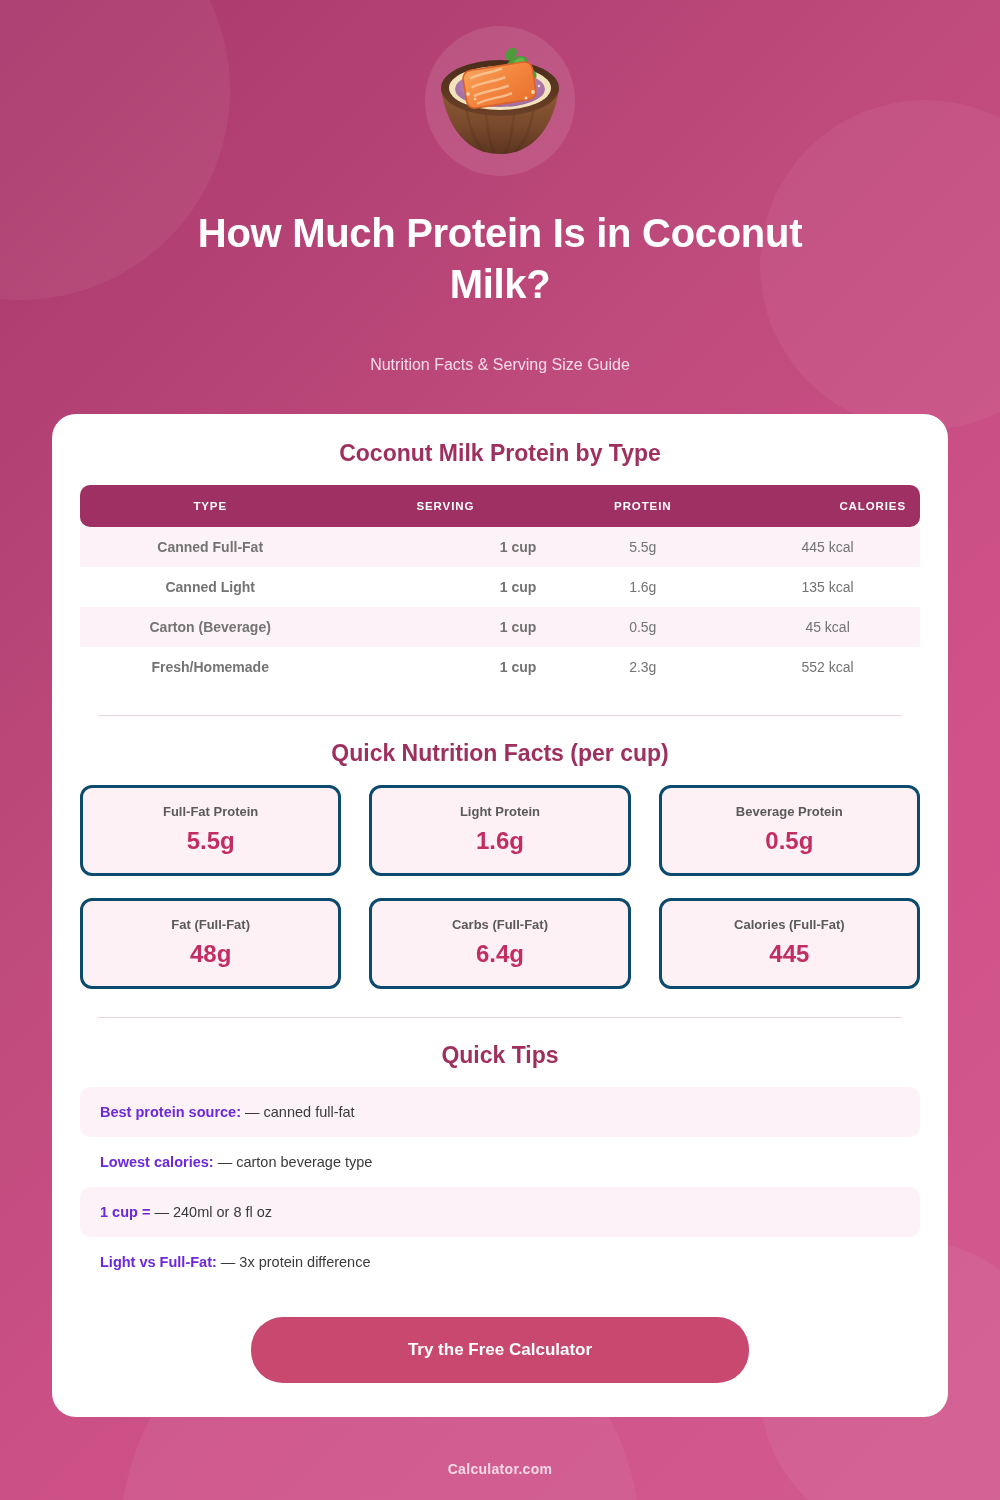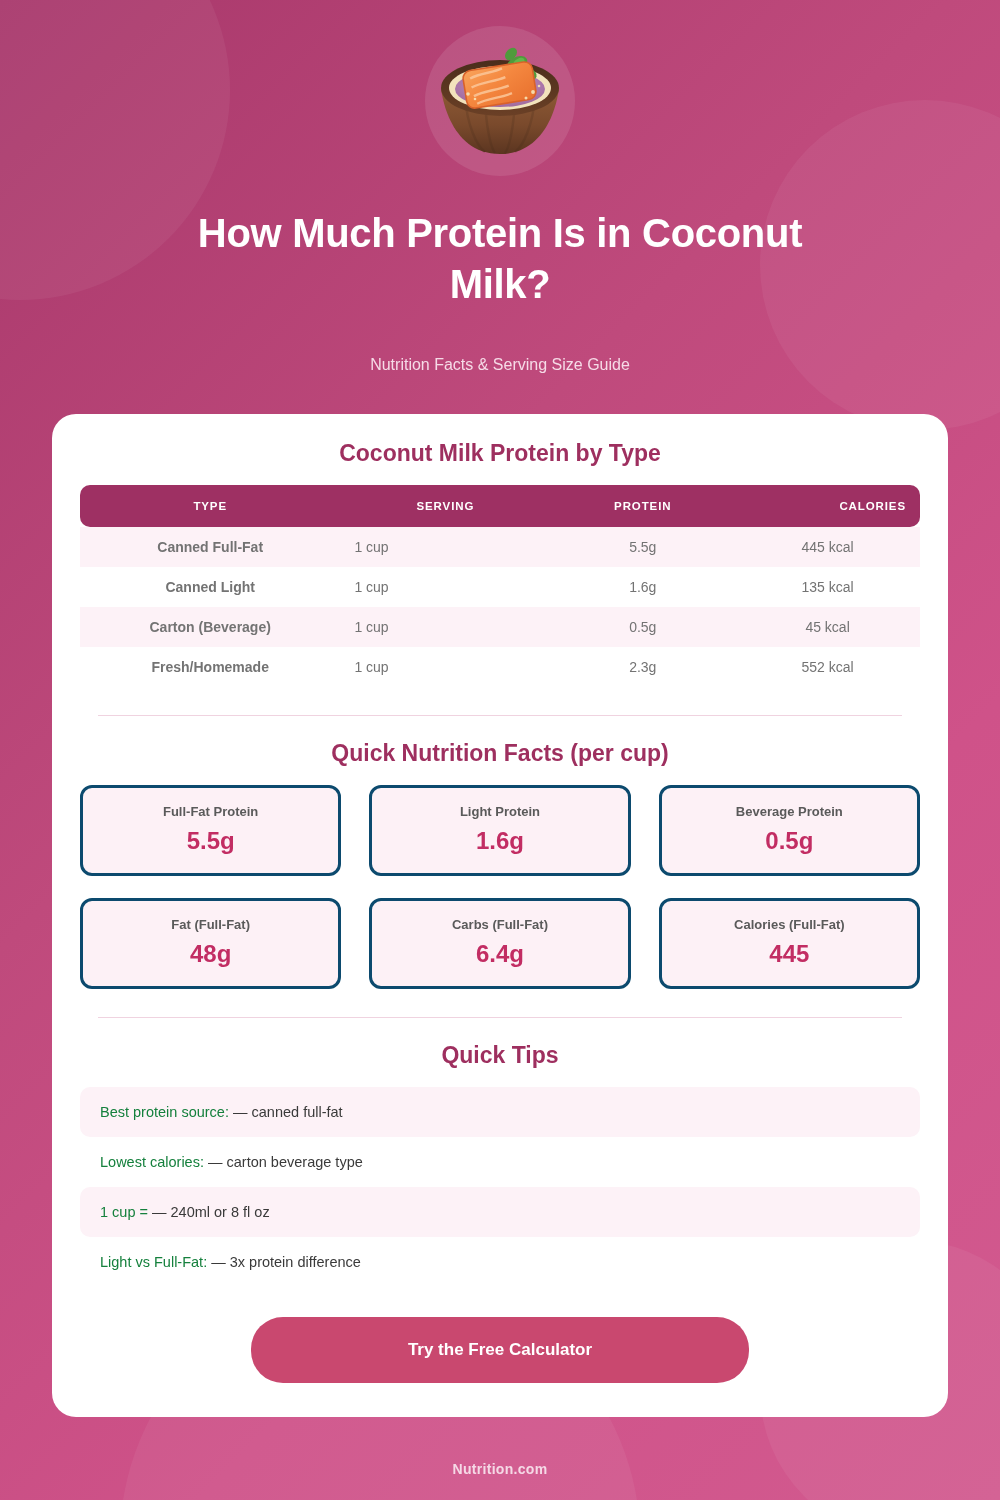--- a/index.html
+++ b/index.html
@@ -119,21 +119,21 @@
 
   table.data tbody td {
     padding: 12px 14px;
     font-size: 14px;
     color: #737373;
   }
   table.data tbody tr:nth-child(odd) { background: #fdf2f7; }
   table.data tbody tr:nth-child(even) { background: #ffffff; }
 
   td.c-type { text-align: center; font-weight: bold; color: #2f2f2f; }
-  td.c-serving { text-align: left; font-weight: normal; color: #c22d63; }
+  td.c-serving { text-align: right; font-weight: bold; color: #c22d63; }
   td.c-protein { text-align: center; color: #333; }
   td.c-cal { text-align: center; color: #333; }
 
   .col-type { width: 31%; }
   .col-serving { width: 25%; }
   .col-protein { width: 22%; }
   .col-cal { width: 22%; }
 
   .divider {
     height: 1px;
@@ -170,22 +170,22 @@
   .tips { margin-top: 4px; }
   .tip {
     padding: 17px 20px;
     font-size: 14.5px;
     color: #3a3a3a;
     border-radius: 10px;
   }
   .tip:nth-child(odd) { background: #fdf2f7; }
   .tip:nth-child(even) { background: #ffffff; }
   .tip b {
-    color: #15803d;
-    font-weight: normal;
+    color: #6d28d9;
+    font-weight: bold;
   }
 
   .cta-wrap { text-align: center; margin-top: 30px; }
   .cta {
     display: inline-block;
     background: #c9486f;
     color: #ffffff;
     font-size: 17px;
     font-weight: bold;
     padding: 23px 64px;
@@ -393,15 +393,15 @@
         <span>— 3x protein difference</span>
       </div>
     </div>
 
     <div class="cta-wrap">
       <button class="cta">Try the Free Calculator</button>
     </div>
 
   </div>
 
-  <div class="footer">Nutrition.com</div>
+  <div class="footer">Calculator.com</div>
 
 </div>
 
 </body></html>

